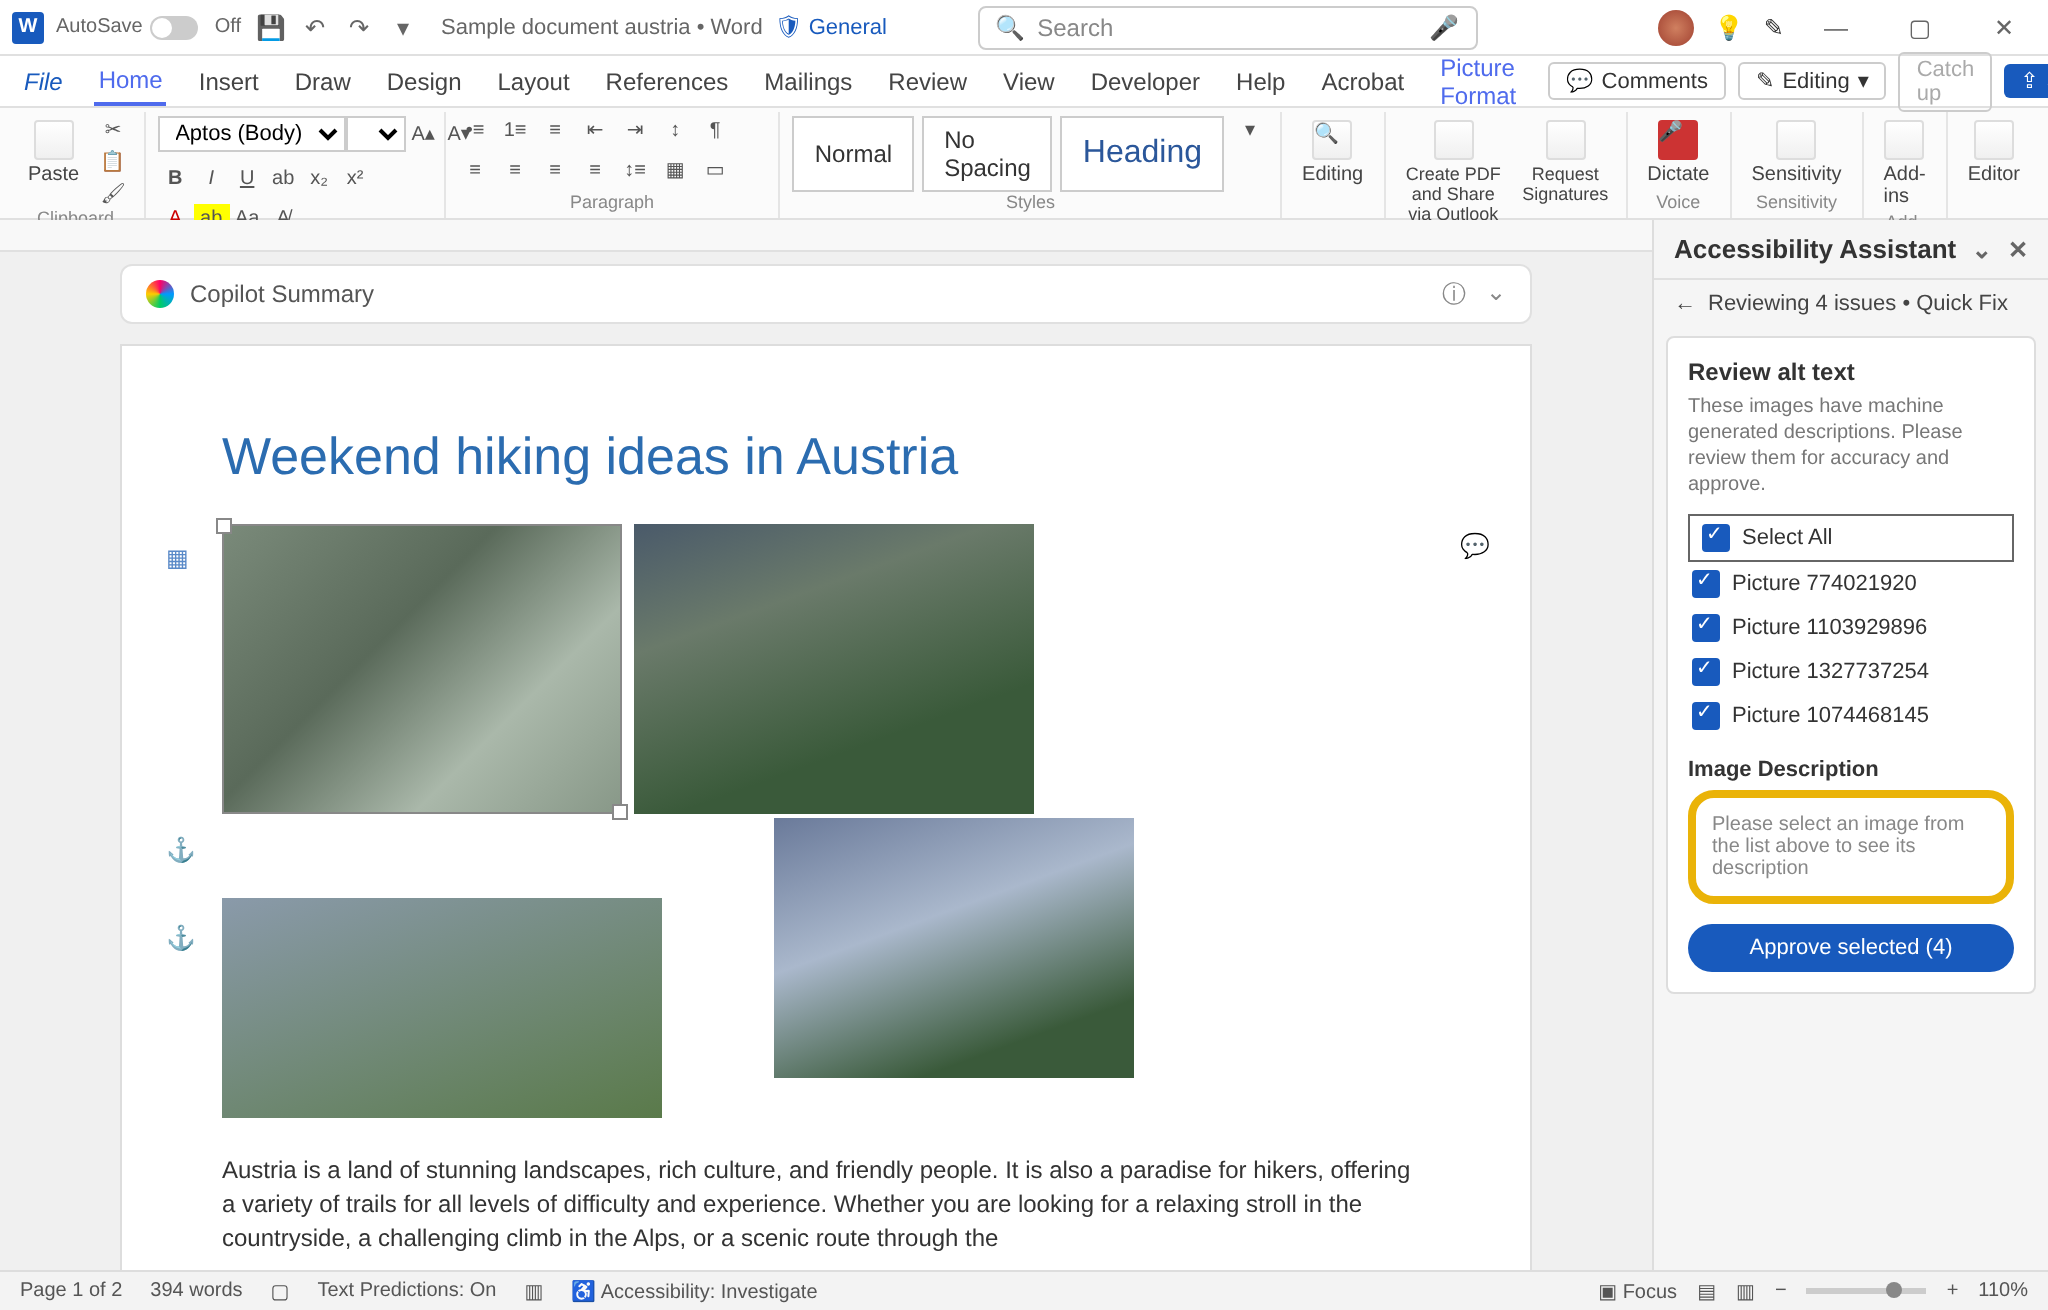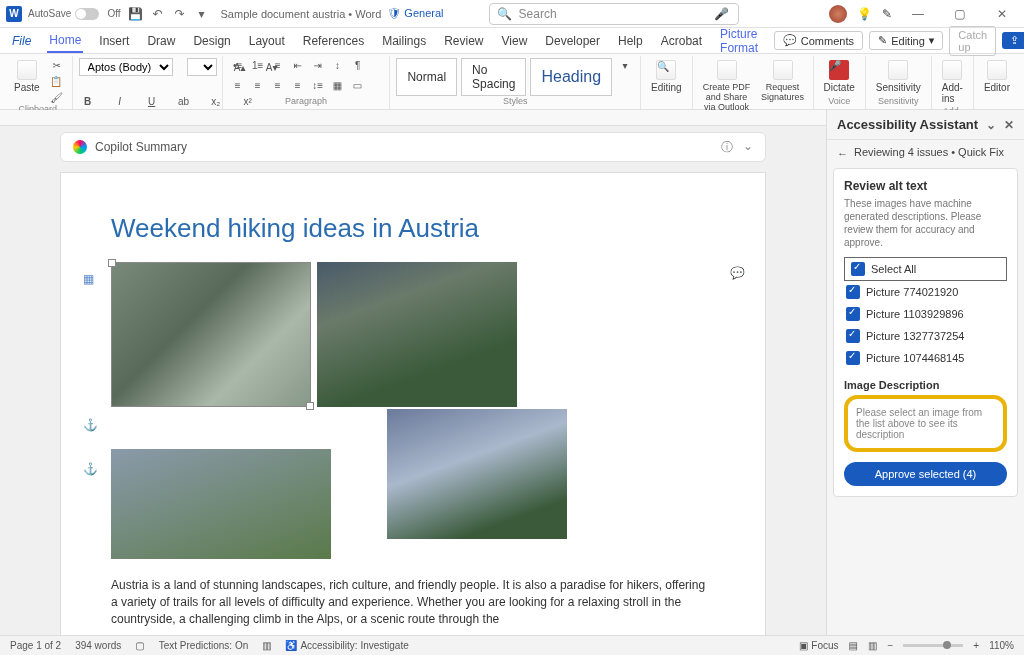--- a/index.html
+++ b/index.html
@@ -33,21 +33,21 @@
 .ribbon { height: 56px; background: #fbfbfb; border-bottom: 1px solid #e0e0e0; display: flex; align-items: stretch; padding: 2px 4px 0; }
 .ribbon-group { border-right: 1px solid #e5e5e5; padding: 2px 6px; display: flex; flex-direction: column; justify-content: space-between; }
 .ribbon-group-label { font-size: 9px; color: #888; text-align: center; padding-bottom: 1px; }
 .rg-body { display: flex; align-items: flex-start; gap: 4px; flex: 1; }
 .big-btn { display: flex; flex-direction: column; align-items: center; justify-content: center; padding: 2px 4px; cursor: pointer; font-size: 10px; color: #444; gap: 2px; }
 .big-btn .bicon { width: 20px; height: 20px; border: 1px solid #ddd; border-radius: 2px; background: linear-gradient(#fff,#f0f0f0); }
 .mini-col { display: flex; flex-direction: column; gap: 2px; }
 .mini-btn { width: 18px; height: 14px; border: 1px solid transparent; display: flex; align-items: center; justify-content: center; font-size: 10px; color: #555; cursor: pointer; }
 .font-select { height: 18px; border: 1px solid #ccc; font-size: 11px; padding: 0 4px; background: #fff; }
 .font-size { width: 30px; }
-.font-row { display: flex; gap: 14px; align-items: center; margin-bottom: 14px; }
+.font-row { display: flex; gap: 0; align-items: center; margin-bottom: 2px; }
 .style-box { border: 1px solid #ccc; padding: 4px 10px; font-size: 12px; cursor: pointer; background: #fff; height: 38px; display: flex; align-items: center; }
 .style-box.heading { color: #2b579a; font-size: 16px; }
 
 
 .workspace { display: flex; height: calc(655px - 28px - 26px - 56px - 20px); }
 .doc-scroll { flex: 1; background: #f0f0f0; overflow: auto; position: relative; }
 .ruler { height: 16px; background: #f8f8f8; border-bottom: 1px solid #e0e0e0; position: sticky; top:0; }
 .page-wrap { padding: 6px 60px 20px; }
 .copilot-bar { background: #fff; border: 1px solid #e0e0e0; border-radius: 6px; height: 30px; display: flex; align-items: center; padding: 0 12px; margin-bottom: 10px; font-size: 12px; color: #555; }
 .copilot-bar .cp-icon { width: 14px; height: 14px; border-radius: 50%; background: conic-gradient(#f06,#09f,#0c6,#fc0,#f06); margin-right: 8px; }

